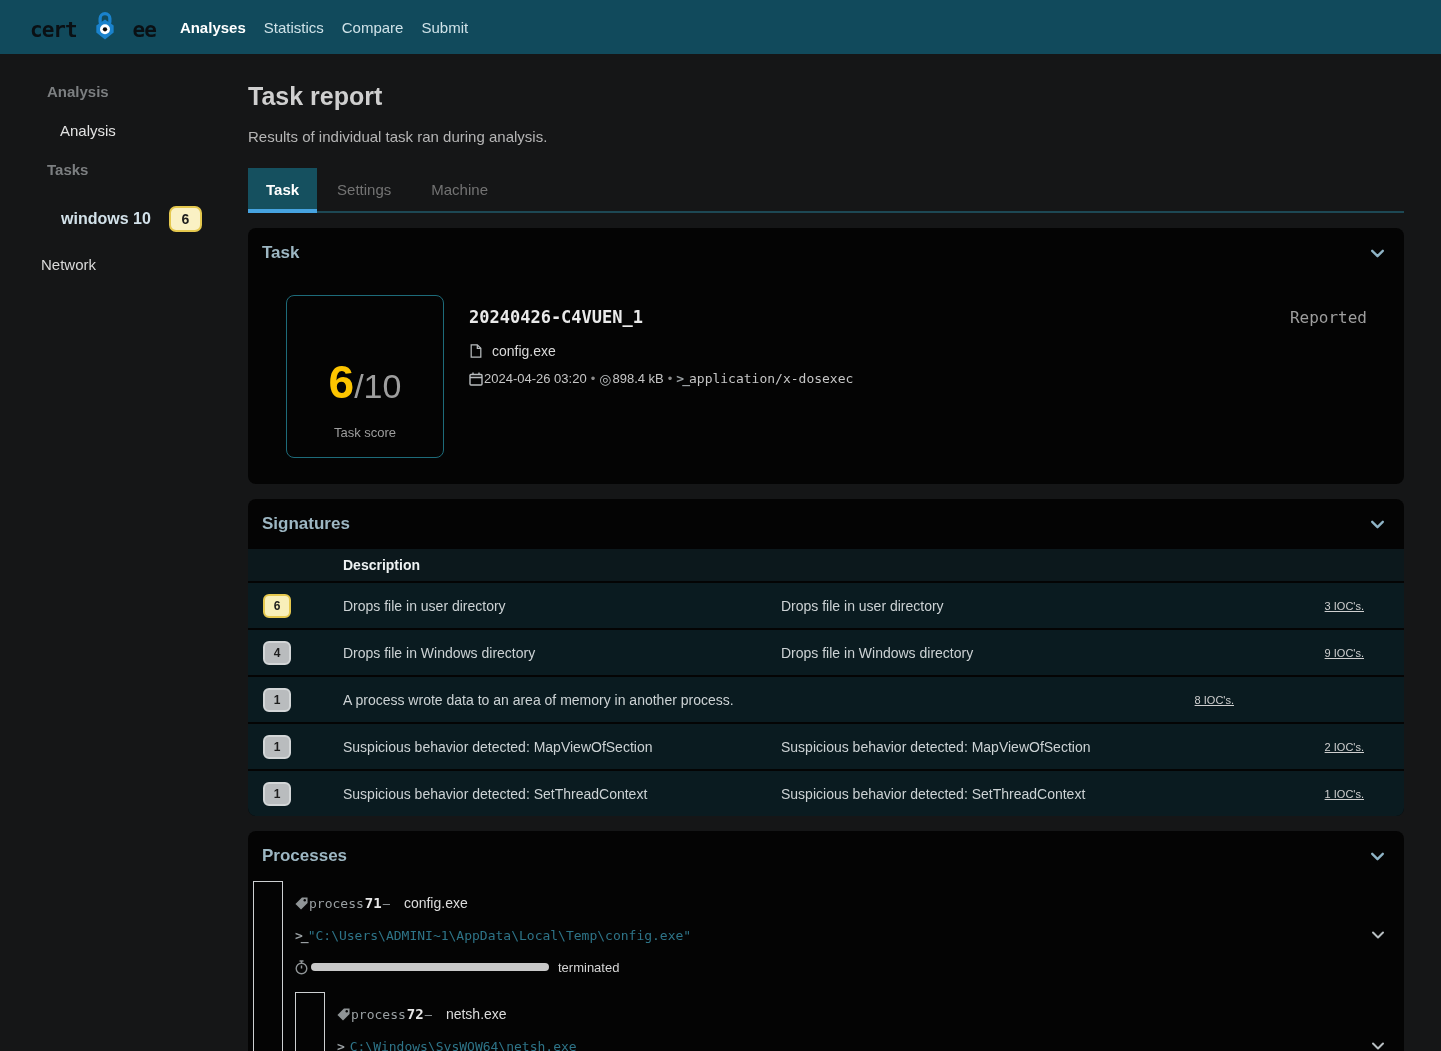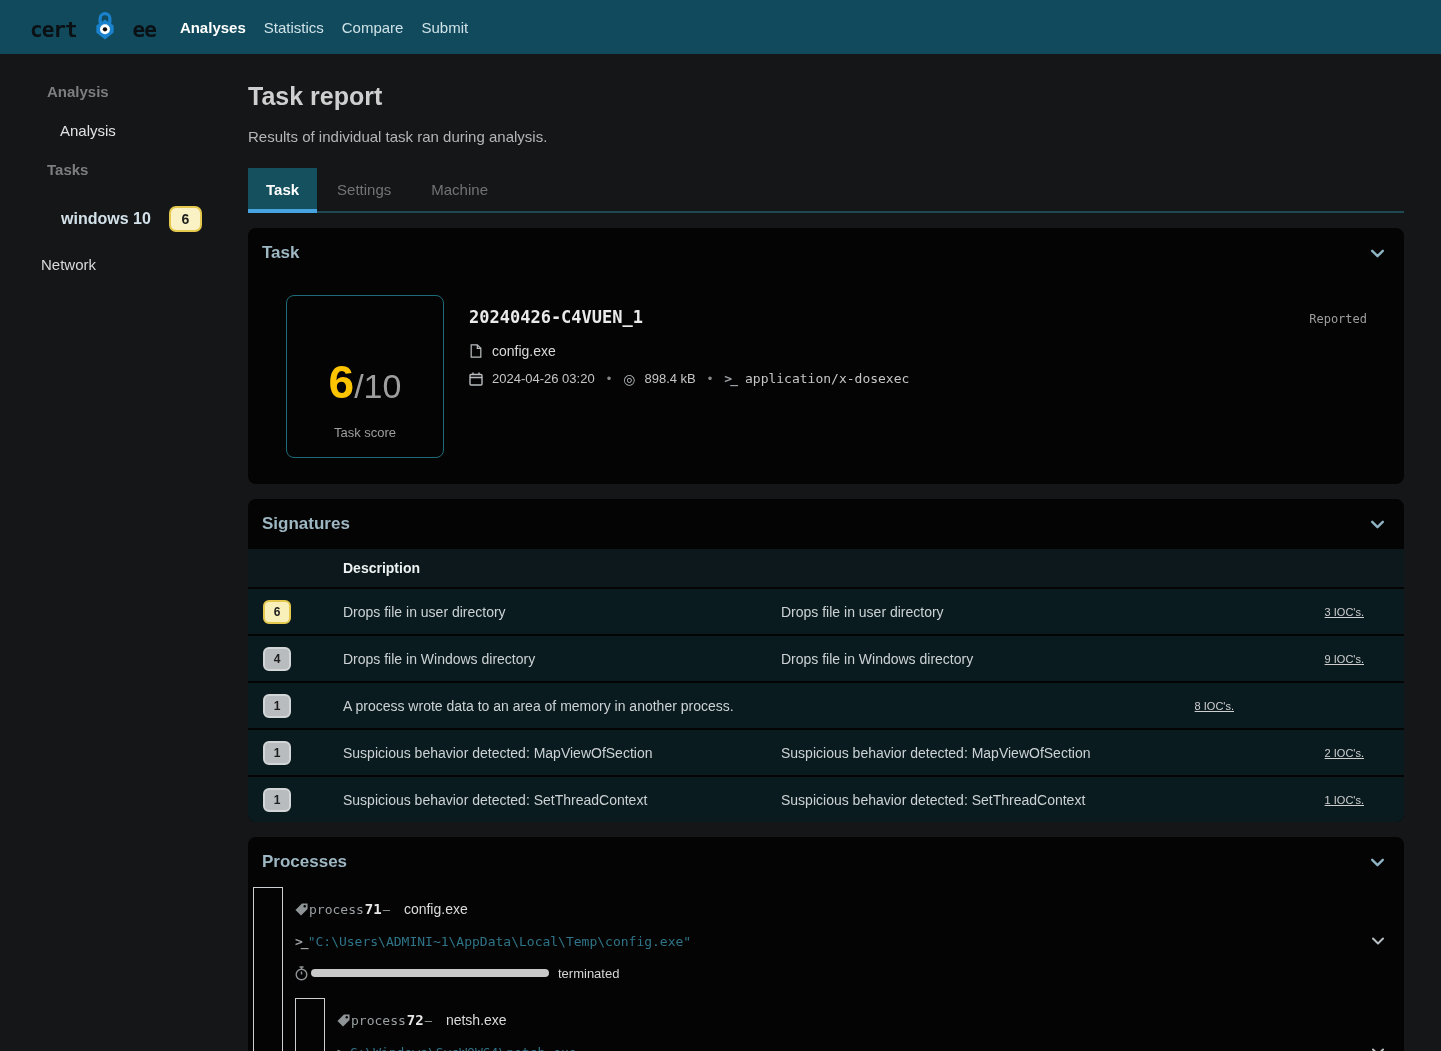--- a/index.html
+++ b/index.html
@@ -49,30 +49,30 @@
   .task-body { display:flex; padding:17px 37px 26px 38px; gap:25px; }
   .score-box { width:158px; height:163px; border:1px solid #1d6b7a; border-radius:8px; flex:0 0 auto;
     display:flex; flex-direction:column; align-items:center; justify-content:center; position:relative; }
   .score-line { display:flex; align-items:baseline; margin-top:10px; }
   .score-num { font-size:46px; font-weight:bold; color:#fdc500; }
   .score-max { font-size:34px; color:#9e9e9e; }
   .score-label { position:absolute; bottom:17px; font-size:13px; color:#9e9e9e; }
   .task-info { flex:1; padding-top:12px; }
   .task-info-top { display:flex; justify-content:space-between; align-items:baseline; margin-bottom:16px; }
   .task-name { font-family:"DejaVu Sans Mono", monospace; font-size:17px; font-weight:bold; color:#eaeaea; }
-  .task-status { font-family:"DejaVu Sans Mono", monospace; font-size:12px; color:#9e9e9e; }
+  .task-status { font-family:"DejaVu Sans Mono", monospace; font-size:16px; color:#9e9e9e; }
   .file-row { display:flex; align-items:center; gap:9px; margin-bottom:12px; font-size:14px; color:#d9d9d9; }
-  .meta-row { display:flex; align-items:center; gap:9px; font-size:13px; color:#c6c6c6; }
+  .meta-row { display:flex; align-items:center; gap:1px; font-size:13px; color:#c6c6c6; }
   .dot-sep { color:#8a8a8a; font-size:13px; margin:0 3px; }
   .micon { width:14px; height:14px; color:#b9bdbf; flex:0 0 auto; }
   .micon svg { width:100%; height:100%; display:block; }
   .disc-icon { font-size:14px; color:#b9bdbf; line-height:1; }
 
   
-  .sig-grid-header { display:grid; grid-template-columns:95px 438px 1fr 130px; background:#0c181c; height:38px; align-items:center; }
+  .sig-grid-header { display:grid; grid-template-columns:95px 438px 1fr 130px; background:#0c181c; height:32px; align-items:center; }
   .sig-col-desc { font-size:14px; font-weight:bold; color:#eef2f3; }
   .sig-row { display:grid; grid-template-columns:95px 438px 1fr 130px; background:#0a1b20; height:47px; align-items:center;
     border-top:2px solid #040404; }
   .sig-badge { margin-left:15px; width:28px; height:24px; border-radius:6px; display:flex; align-items:center; justify-content:center;
     font-size:12px; font-weight:bold; color:#1d1d1d; background:#b9bcbe; border:2px solid #d3d6d7; }
   .sig-badge.high { background:#f8efb9; border-color:#e5c84e; }
   .sig-name, .sig-desc { font-size:14px; color:#ccd2d4; padding-right:20px; white-space:nowrap; overflow:hidden; }
   .sig-ioc { justify-self:end; padding-right:40px; font-size:11px; color:#cfcfcf; text-decoration:underline; cursor:pointer; white-space:nowrap; }
 
   

